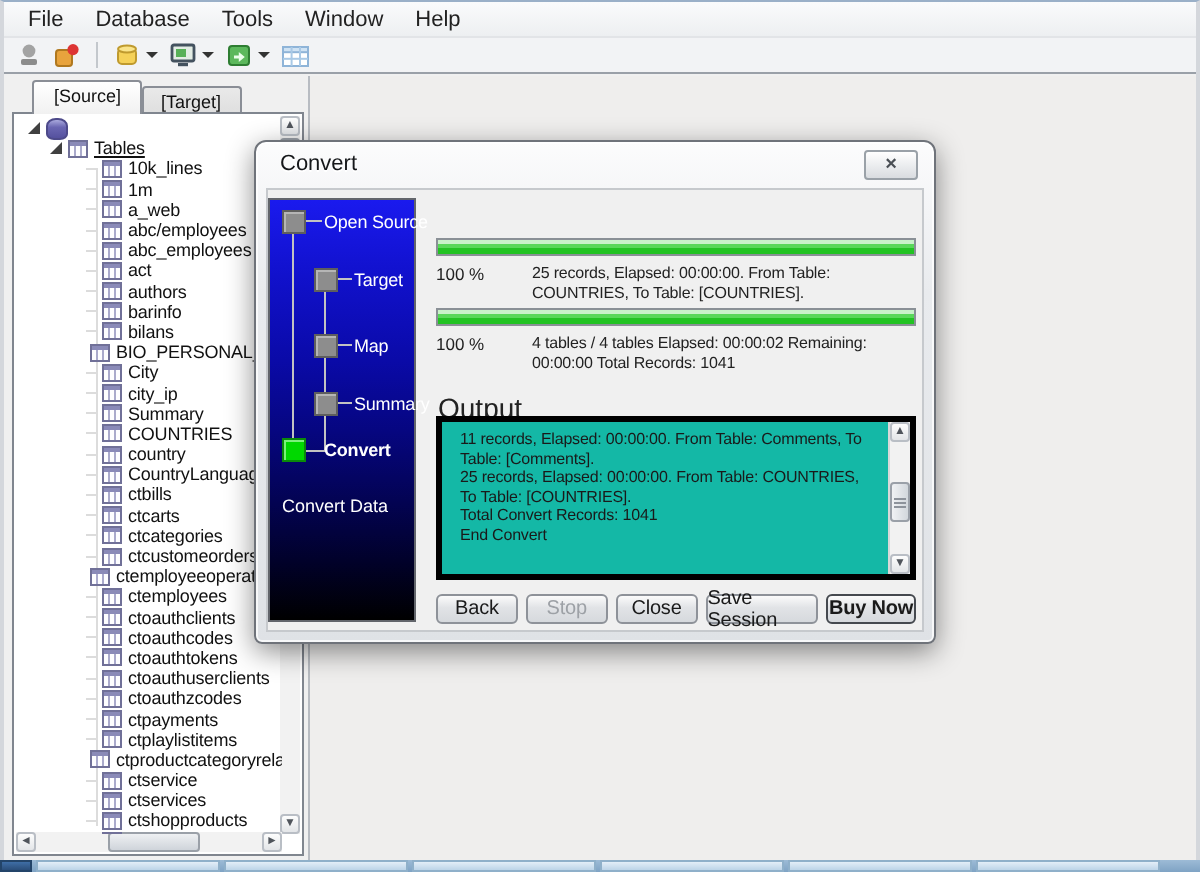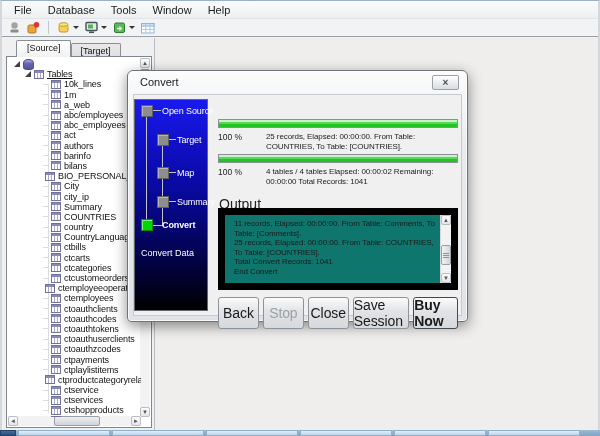--- a/index.html
+++ b/index.html
@@ -102,36 +102,36 @@
 
   
   .dcontent { position:absolute; left:84px; top:0; right:3px; bottom:0; }
   .pbar { position:absolute; left:0; right:0; height:9px; border:1px solid #8a9096; background:#fff; }
   .pfill { height:100%; width:100%;
     background:linear-gradient(#c8f2c8 0 2px,#58d858 2px 4px,#22c322 4px 7px,#3ccc3c); }
   .prow { position:absolute; left:0; right:0; display:flex; align-items:flex-start; }
   .pct { flex:0 0 48px; font-size:8.5px; color:#222; }
   .detail { flex:1; font-size:8px; letter-spacing:-0.1px; color:#222; line-height:9.5px; }
   .out-label { position:absolute; left:1px; top:101px; font-size:14px; color:#222; }
-  .out-box { position:absolute; left:0; right:0; top:113px; height:82px; background:#0f766e;
-    border:7px solid #000000; }
+  .out-box { position:absolute; left:0; right:0; top:113px; height:82px; background:#14b8a6;
+    border:3px solid #000000; }
   .out-text { position:absolute; left:0; top:0; right:12px; bottom:0; padding:4px 4px 4px 9px;
     overflow:hidden; }
   .oline { font-size:8px; letter-spacing:-0.1px; line-height:9.5px; color:#1a1a1a; }
   .out-scroll { position:absolute; top:0; right:0; bottom:0; width:11px; background:#f2f2f2;
     border-left:1px solid #d8d8d8;}
   .out-scroll .sarrow { position:absolute; left:0; width:10px;}
   .out-scroll .up { top:0; } .out-scroll .down { bottom:0; }
   .othumb { position:absolute; left:0; top:30px; width:10px; height:20px;
     background:linear-gradient(90deg,#f0f2f4,#d2d7dc); border:1px solid #9aa0a8; border-radius:2px;
     display:flex; flex-direction:column; gap:1px; align-items:center; justify-content:center;}
   .othumb i { display:block; width:6px; height:1px; background:#8d939b; }
 
   .btn-row { position:absolute; left:0; right:0; top:202px; display:flex; gap:4px; }
-  .btn { height:32px; font-size:14px; color:#1a1a1a; display:flex; align-items:center;
+  .btn { height:15px; font-size:10px; color:#1a1a1a; display:flex; align-items:center;
     justify-content:center; background:linear-gradient(#fbfbfb,#e1e3e6 45%,#d6d9dd);
     border:1px solid #8e9299; border-radius:3px; letter-spacing:-0.1px;}
   .btn.b-back { width:42px; } .btn.b-stop { width:42px; color:#9da1a6; }
   .btn.b-close { width:42px; } .btn.b-save { width:58px; }
   .btn.b-buy { width:46px; font-weight:bold; border-color:#45494f; }
 
   
   .icon { display:inline-block; }
 </style>
 </head>

